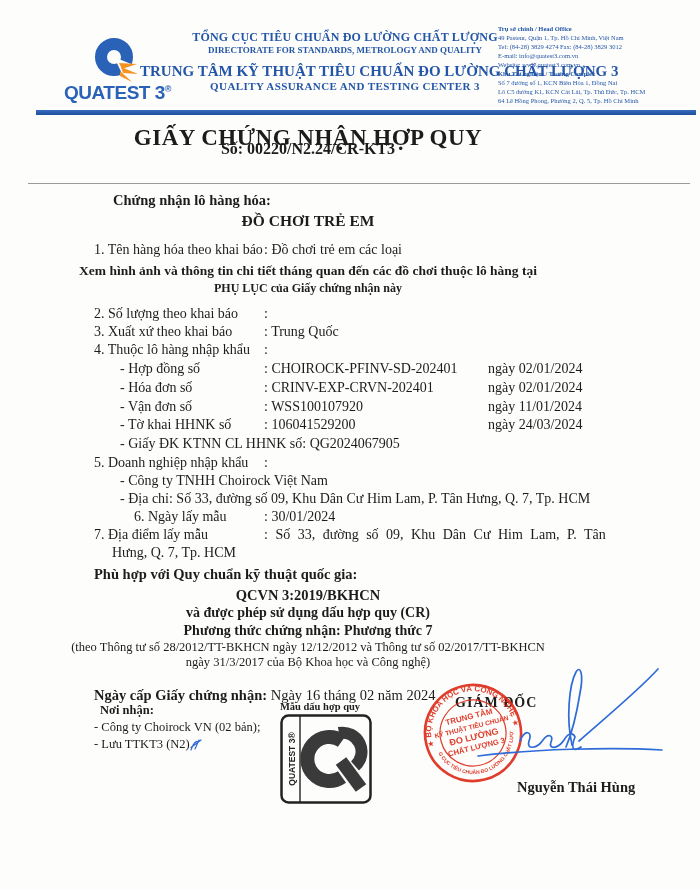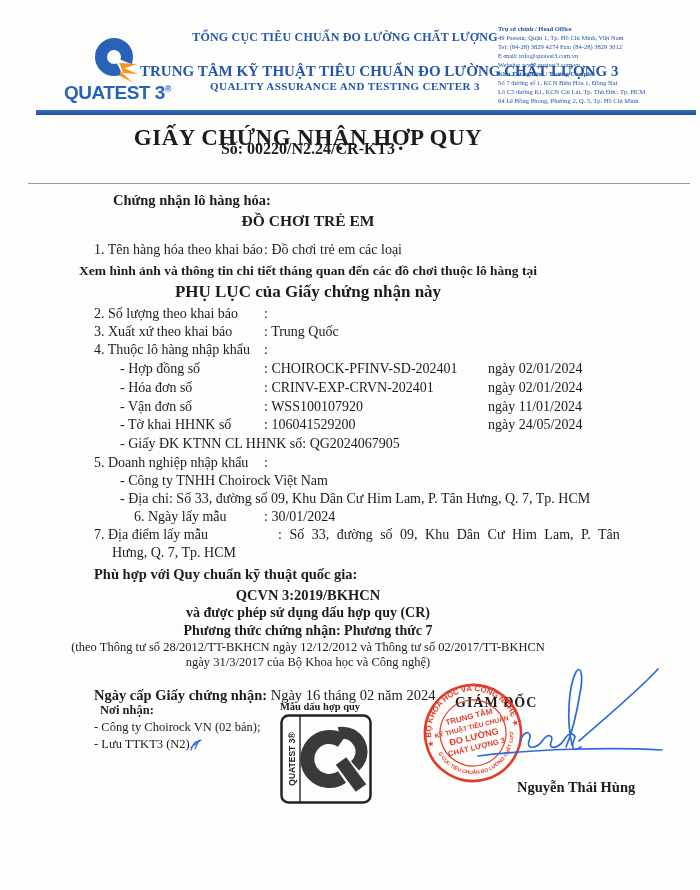--- a/index.html
+++ b/index.html
@@ -57,20 +57,21 @@
     <polygon points="52,27 74,36 64,52" fill="#fdfdfb"></polygon>
     <g fill="#f6921e">
       <polygon points="57,33 75,34 60,39"></polygon>
       <polygon points="59,37 76,44 61,43"></polygon>
       <polygon points="58,41 70,52 58,46"></polygon>
     </g>
   </svg>
   <div class="brandtext"><span>QUATEST 3</span><sup>®</sup></div>
 
   <div class="ln orgline org1 b blue">TỔNG CỤC TIÊU CHUẨN ĐO LƯỜNG CHẤT LƯỢNG</div>
+  <div class="ln orgline org2 b blue">DIRECTORATE FOR STANDARDS, METROLOGY AND QUALITY</div>
   <div class="ln orgline org3 b blue">TRUNG TÂM KỸ THUẬT TIÊU CHUẨN ĐO LƯỜNG CHẤT LƯỢNG 3</div>
   <div class="ln orgline org4 b blue">QUALITY ASSURANCE AND TESTING CENTER 3</div>
 
   <div class="contact">
     <div class="b">Trụ sở chính / Head Office</div>
     <div>49 Pasteur, Quận 1, Tp. Hồ Chí Minh, Việt Nam</div>
     <div>Tel: (84-28) 3829 4274    Fax: (84-28) 3829 3012</div>
     <div>E-mail: info@quatest3.com.vn</div>
     <div>Website: www.quatest3.com.vn</div>
     <div class="b">Khu Thí nghiệm / Testing Complex</div>
@@ -85,21 +86,21 @@
   <div class="ln ctr title-num b">Số: 00220/N2.24/CR-KT3</div>
   <div class="thinrule"></div>
 
   <div class="ln b i body-fs" style="left:113px;top:191px;font-size:14.5px;">Chứng nhận lô hàng hóa:</div>
   <div class="ln ctr b" style="top:211px;font-size:15.5px;">ĐỒ CHƠI TRẺ EM</div>
 
   <div class="ln lbl-col body-fs" style="top:241px;">1. Tên hàng hóa theo khai báo</div>
   <div class="ln val-col body-fs" style="top:241px;">: Đồ chơi trẻ em các loại</div>
 
   <div class="ln ctr b i" style="top:263px;font-size:13.5px;">Xem hình ảnh và thông tin chi tiết tháng quan đến các đồ chơi thuộc lô hàng tại</div>
-  <div class="ln ctr" style="top:281px;font-size:17px;"><span class="b">PHỤ LỤC</span><span class="b i"> của Giấy chứng nhận này</span></div>
+  <div class="ln ctr" style="top:281px;font-size:12px;"><span class="b">PHỤ LỤC</span><span class="b i"> của Giấy chứng nhận này</span></div>
 
   <div class="ln lbl-col body-fs" style="top:305px;">2. Số lượng theo khai báo</div>
   <div class="ln val-col body-fs" style="top:305px;">:</div>
 
   <div class="ln lbl-col body-fs" style="top:323px;">3. Xuất xứ theo khai báo</div>
   <div class="ln val-col body-fs" style="top:323px;">: Trung Quốc</div>
 
   <div class="ln lbl-col body-fs" style="top:341px;">4. Thuộc lô hàng nhập khẩu</div>
   <div class="ln val-col body-fs" style="top:341px;">:</div>
 
@@ -110,34 +111,34 @@
   <div class="ln dash-col body-fs" style="top:379px;">-   Hóa đơn số</div>
   <div class="ln val-col body-fs" style="top:379px;">: CRINV-EXP-CRVN-202401</div>
   <div class="ln date-col body-fs" style="top:379px;">ngày 02/01/2024</div>
 
   <div class="ln dash-col body-fs" style="top:398px;">-   Vận đơn số</div>
   <div class="ln val-col body-fs" style="top:398px;">: WSS100107920</div>
   <div class="ln date-col body-fs" style="top:398px;">ngày 11/01/2024</div>
 
   <div class="ln dash-col body-fs" style="top:416px;">-   Tờ khai HHNK số</div>
   <div class="ln val-col body-fs" style="top:416px;">: 106041529200</div>
-  <div class="ln date-col body-fs" style="top:416px;">ngày 24/05/2024</div>
+  <div class="ln date-col body-fs" style="top:416px;">ngày 24/03/2024</div>
 
   <div class="ln dash-col body-fs" style="top:435px;">-   Giấy ĐK KTNN CL HHNK số: QG2024067905</div>
 
   <div class="ln lbl-col body-fs" style="top:454px;">5. Doanh nghiệp nhập khẩu</div>
   <div class="ln val-col body-fs" style="top:454px;">:</div>
   <div class="ln dash-col body-fs" style="top:472px;">-   Công ty TNHH Choirock Việt Nam</div>
   <div class="ln dash-col body-fs" style="top:490px;">-   Địa chỉ: Số 33, đường số 09, Khu Dân Cư Him Lam, P. Tân Hưng, Q. 7, Tp. HCM</div>
 
   <div class="ln lbl-col body-fs" style="top:508px;margin-left:40px;">6. Ngày lấy mẫu</div>
   <div class="ln val-col body-fs" style="top:508px;">: 30/01/2024</div>
 
   <div class="ln lbl-col body-fs" style="top:526px;">7. Địa điểm lấy mẫu</div>
-  <div class="ln val-col body-fs" style="top:526px;word-spacing:4px;margin-left:14px;">: Số 33, đường số 09, Khu Dân Cư Him Lam, P. Tân</div>
+  <div class="ln val-col body-fs" style="top:526px;word-spacing:4px;">: Số 33, đường số 09, Khu Dân Cư Him Lam, P. Tân</div>
   <div class="ln body-fs" style="left:112px;top:544px;">Hưng, Q. 7, Tp. HCM</div>
 
   <div class="ln b i" style="left:94px;top:565px;font-size:14.5px;">Phù hợp với Quy chuẩn kỹ thuật quốc gia:</div>
   <div class="ln ctr b" style="top:586px;font-size:14.5px;">QCVN 3:2019/BKHCN</div>
   <div class="ln ctr b" style="top:604px;font-size:14px;">và được phép sử dụng dấu hợp quy (CR)</div>
   <div class="ln ctr b" style="top:622px;font-size:14px;">Phương thức chứng nhận: Phương thức 7</div>
   <div class="ln ctr i" style="top:640px;font-size:12.5px;">(theo Thông tư số 28/2012/TT-BKHCN ngày 12/12/2012 và Thông tư số 02/2017/TT-BKHCN</div>
   <div class="ln ctr i" style="top:655px;font-size:12.5px;">ngày 31/3/2017 của Bộ Khoa học và Công nghệ)</div>
 
   <div class="ln" style="left:94px;top:674px;font-size:14.5px;margin-top:12px;"><span class="b i">Ngày cấp Giấy chứng nhận:</span><span> Ngày 16 tháng 02 năm 2024</span></div>

